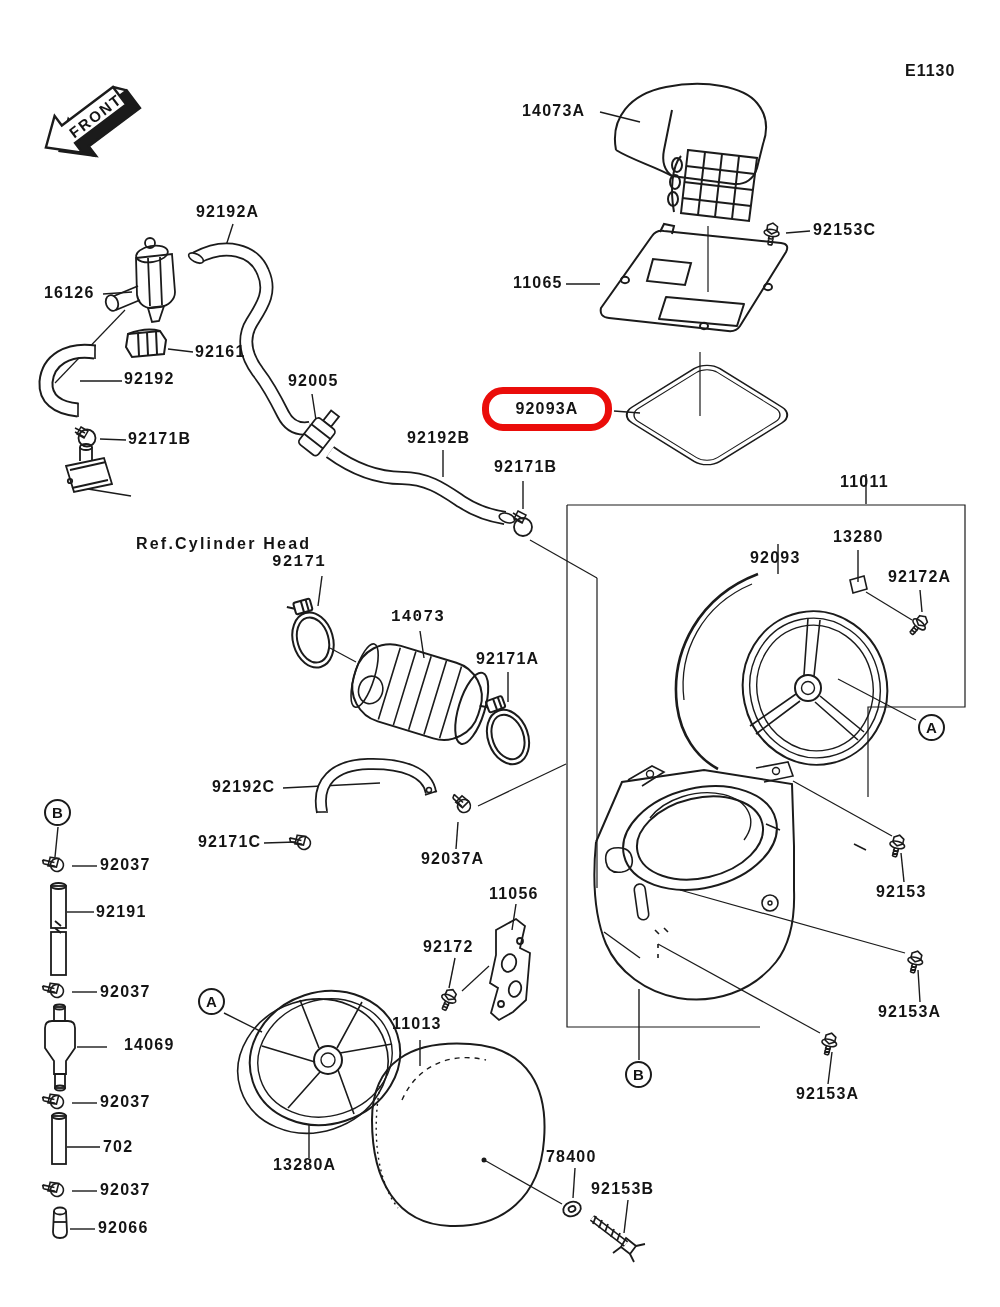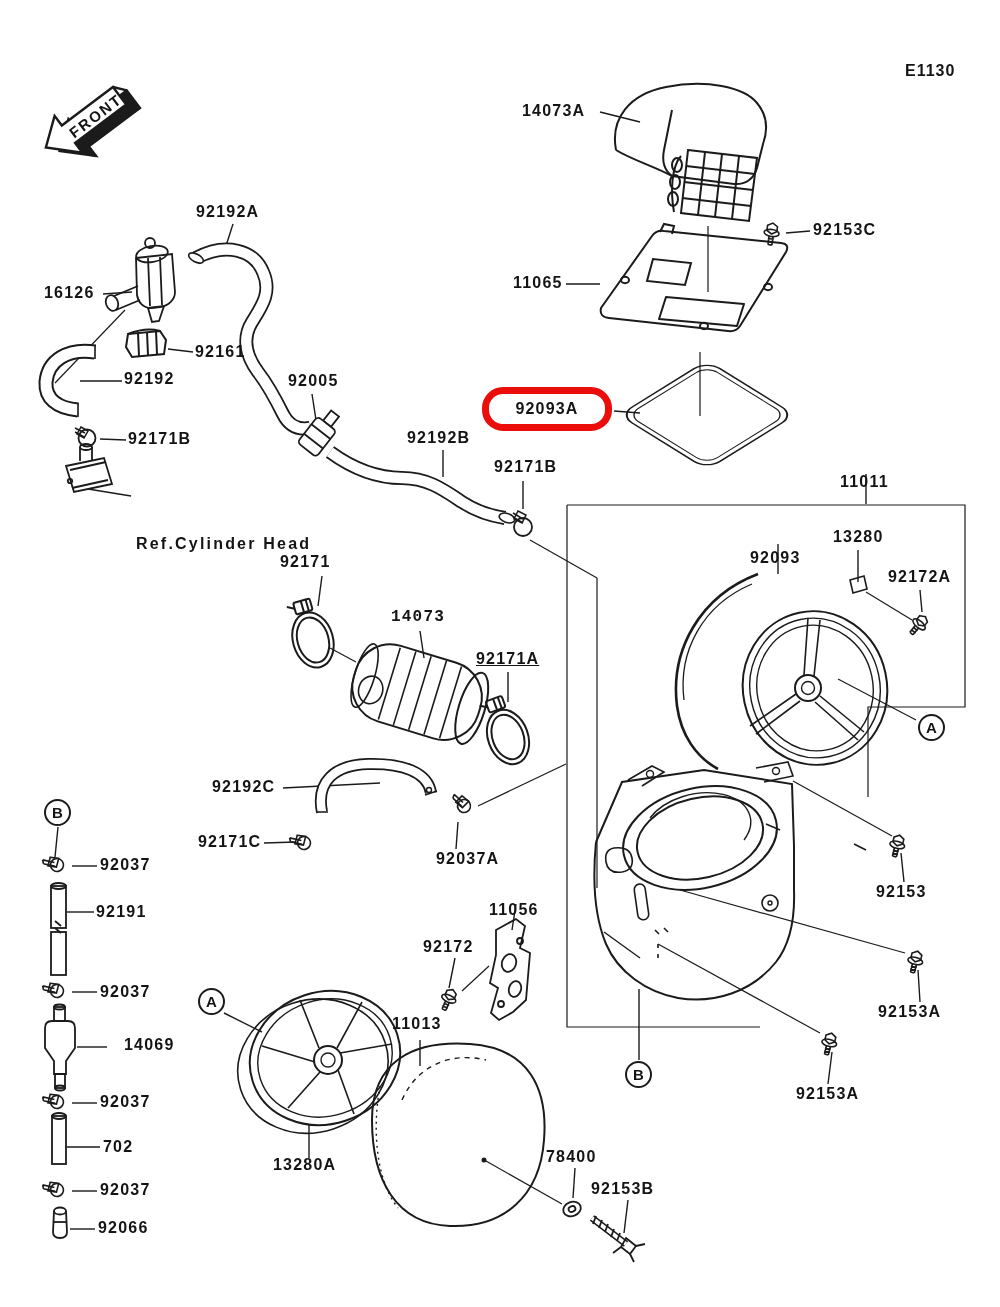--- a/index.html
+++ b/index.html
@@ -365,28 +365,28 @@
   <div class="lbl" style="left:128px;top:431px;">92171B</div>
   <div class="lbl lbl-ref" style="left:136px;top:489px;margin-top:47px;">Ref.Cylinder Head</div>
   <div class="lbl" style="left:407px;top:430px;">92192B</div>
   <div class="lbl" style="left:494px;top:459px;">92171B</div>
 
   <div class="lbl" style="left:840px;top:454px;margin-top:20px;">11011</div>
   <div class="lbl" style="left:750px;top:550px;">92093</div>
   <div class="lbl" style="left:833px;top:529px;">13280</div>
   <div class="lbl" style="left:888px;top:569px;">92172A</div>
 
-  <div class="lbl" style="left:280px;top:554px;">92171</div>
+  <div class="lbl" style="left:272px;top:554px;font-family:Liberation Mono, monospace;">92171</div>
   <div class="lbl" style="left:391px;top:609px;font-family:Liberation Mono, monospace;">14073</div>
-  <div class="lbl" style="left:476px;top:651px;text-decoration:underline;">92171A</div>
+  <div class="lbl" style="left:476px;top:651px;">92171A</div>
 
   <div class="lbl" style="left:212px;top:779px;">92192C</div>
   <div class="lbl" style="left:198px;top:834px;">92171C</div>
-  <div class="lbl" style="left:436px;top:851px;">92037A</div>
-  <div class="lbl" style="left:489px;top:886px;margin-top:16px;">11056</div>
+  <div class="lbl" style="left:421px;top:851px;">92037A</div>
+  <div class="lbl" style="left:489px;top:886px;">11056</div>
   <div class="lbl" style="left:423px;top:939px;">92172</div>
 
   <div class="lbl" style="left:876px;top:884px;">92153</div>
   <div class="lbl" style="left:878px;top:1004px;">92153A</div>
   <div class="lbl" style="left:796px;top:1086px;">92153A</div>
 
   <div class="lbl" style="left:100px;top:857px;">92037</div>
   <div class="lbl" style="left:96px;top:904px;">92191</div>
   <div class="lbl" style="left:100px;top:984px;">92037</div>
   <div class="lbl" style="left:124px;top:1037px;text-align:center;">14069</div>

